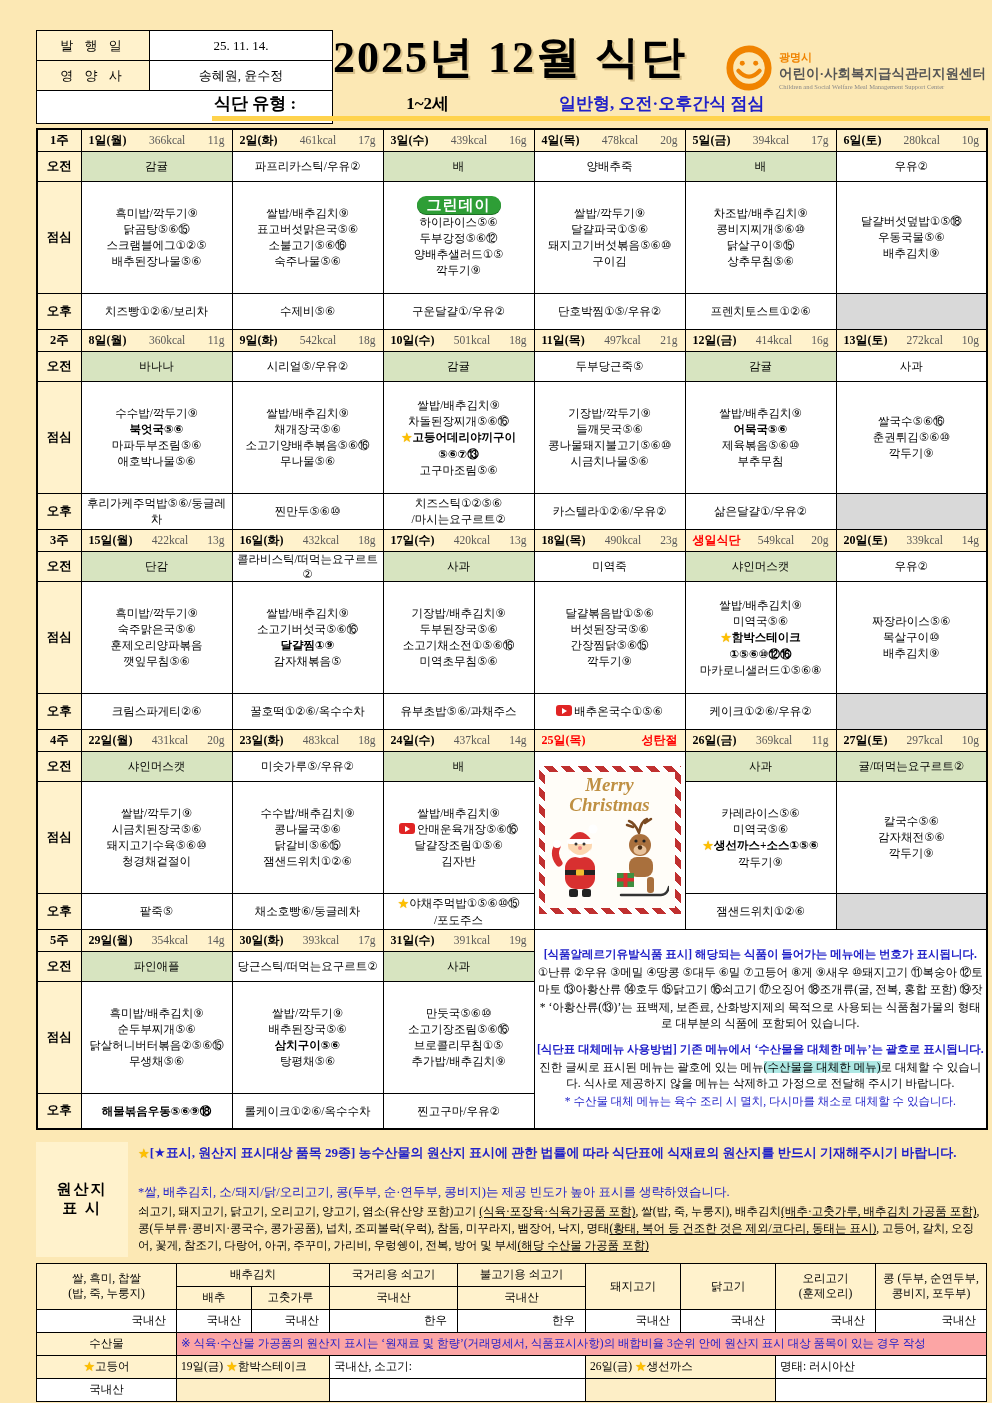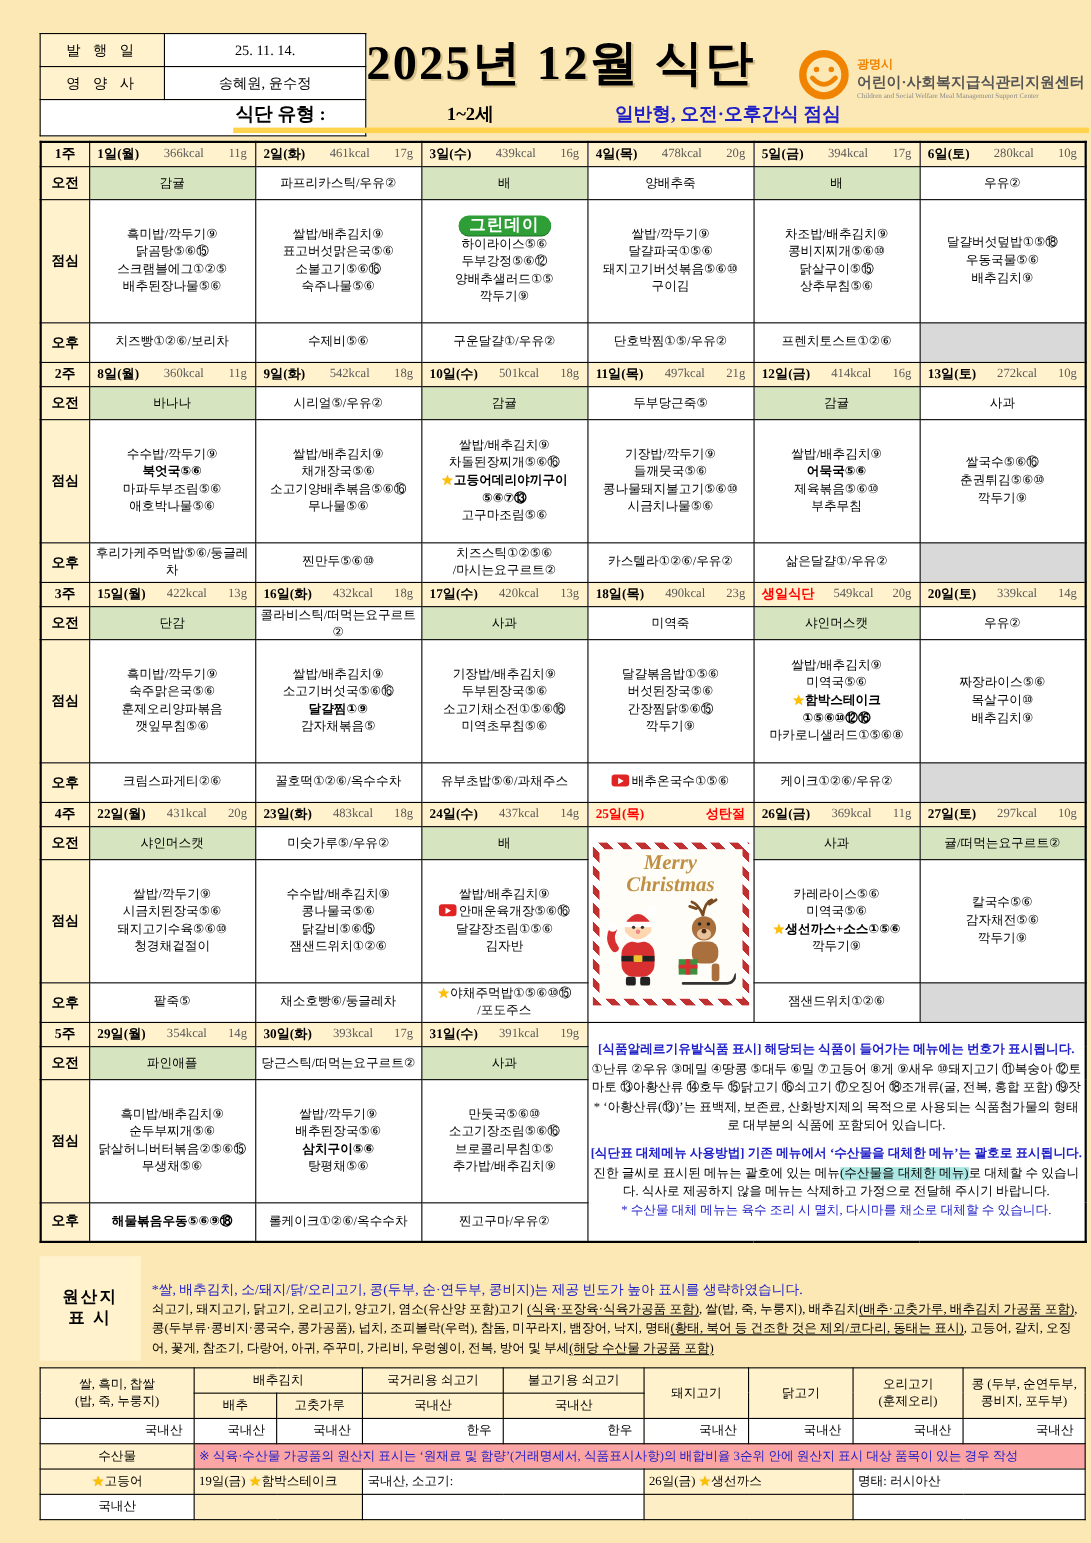--- a/index.html
+++ b/index.html
@@ -695,20 +695,21 @@
       </tr>
     </tbody>
 </table>
 
 <div class="originblk">
   <div class="olab">
     <div>원산지</div>
     <div>표 시</div>
   </div>
   <div class="obody">
+    <div class="oline1"><span class="star">★</span><span id="origin-line1">[★표시, 원산지 표시대상 품목 29종] 농수산물의 원산지 표시에 관한 법률에 따라 식단표에 식재료의 원산지를 반드시 기재해주시기 바랍니다.</span></div>
     <div class="oline2">*쌀, 배추김치, 소/돼지/닭/오리고기, 콩(두부, 순·연두부, 콩비지)는 제공 빈도가 높아 표시를 생략하였습니다.</div>
     <div class="oline3" id="origin-line3">쇠고기, 돼지고기, 닭고기, 오리고기, 양고기, 염소(유산양 포함)고기 <u>(식육·포장육·식육가공품 포함)</u>, 쌀(밥, 죽, 누룽지), 배추김치<u>(배추·고춧가루, 배추김치 가공품 포함)</u>, 콩(두부류·콩비지·콩국수, 콩가공품), 넙치, 조피볼락(우럭), 참돔, 미꾸라지, 뱀장어, 낙지, 명태<u>(황태, 북어 등 건조한 것은 제외/코다리, 동태는 표시)</u>, 고등어, 갈치, 오징어, 꽃게, 참조기, 다랑어, 아귀, 주꾸미, 가리비, 우렁쉥이, 전복, 방어 및 부세<u>(해당 수산물 가공품 포함)</u></div>
   </div>
 </div>
 
 <table class="otbl">
   <colgroup>
     <col style="width:140px">
       <col style="width:75px">
       <col style="width:78px">

